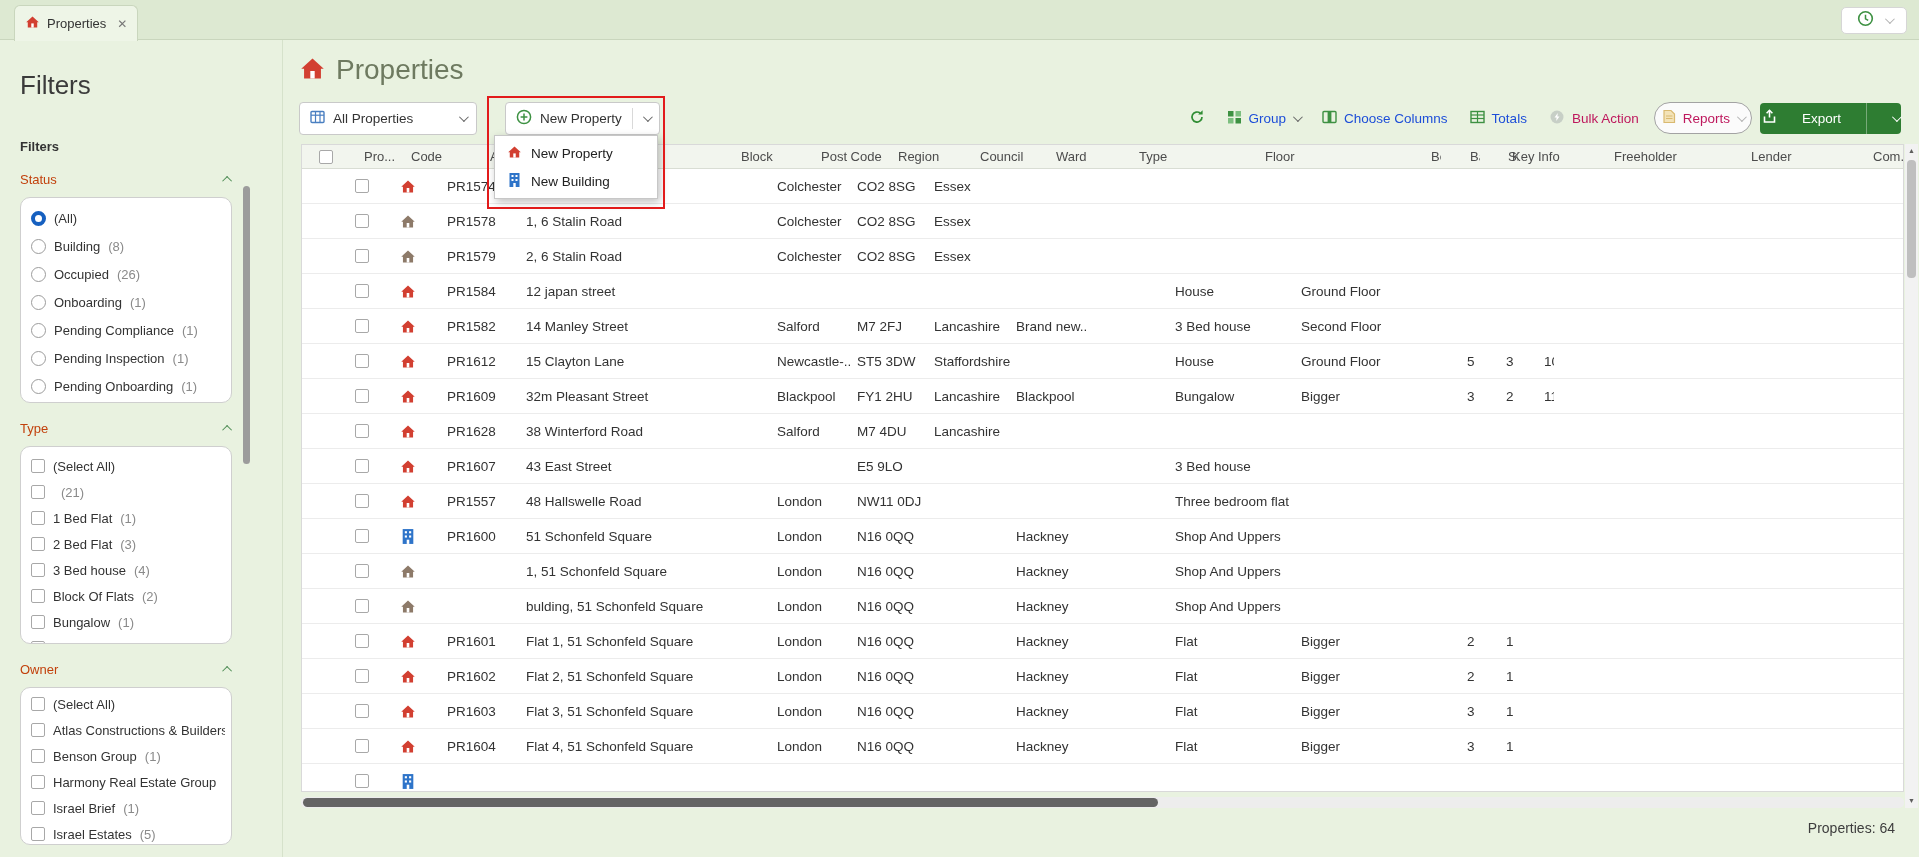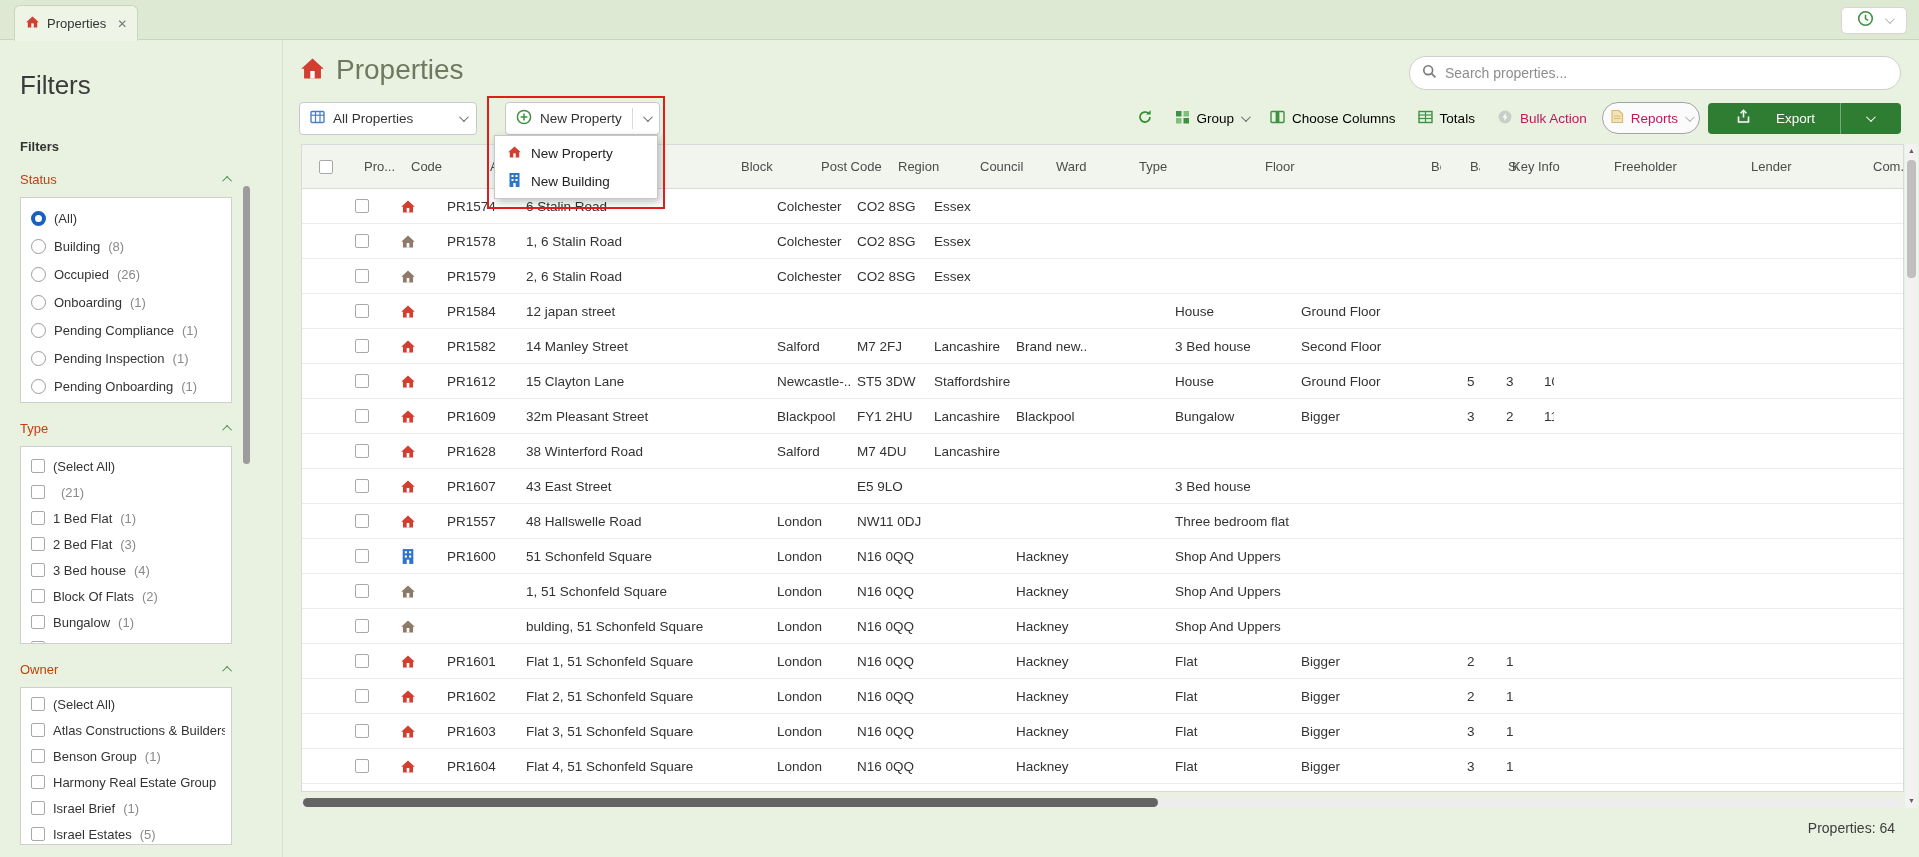--- a/index.html
+++ b/index.html
@@ -17,21 +17,21 @@
   .chev.down { transform:rotate(45deg) translateY(-2px); }
   .chev.up { transform:rotate(-135deg) translateY(-2px); border-color:#4f8d55; }
   .chev.white { border-color:#fff; }
   .chev.gray { border-color:#b3b3b3; }
 
   
   .sidebar { position:absolute; left:0; top:40px; width:282px; bottom:0; padding-left:20px; overflow:hidden; }
   .side-title { margin-top:30px; font-size:26px; color:#3b3b3b; }
   .side-label { margin-top:38px; font-size:13px; font-weight:bold; color:#333; }
   .sec-head { margin-top:18px; width:212px; display:flex; justify-content:space-between; align-items:center; font-size:13px; color:#c2410c; cursor:pointer; }
-  .side-box { margin-top:10px; width:212px; background:#fff; border:1px solid #cfcfcf; border-radius:0; padding:6px 6px 0 10px; overflow:hidden; }
+  .side-box { margin-top:10px; width:212px; background:#fff; border:1px solid #cfcfcf; border-radius:10px; padding:6px 6px 0 10px; overflow:hidden; }
   #status-list { height:206px; }
   #type-list { height:198px; }
   #owner-list { height:158px; padding-top:3px; }
   .opt { display:flex; align-items:center; gap:8px; height:28px; font-size:13px; white-space:nowrap; overflow:hidden; cursor:pointer; }
   #type-list .opt, #owner-list .opt { height:26px; }
   .opt .cnt { color:#8a8a8a; }
   .radio { width:15px; height:15px; border:1.5px solid #9b9b9b; border-radius:50%; background:#fff; flex:none; }
   .radio.sel { border:4.5px solid #1660c0; }
   .cb { width:14px; height:14px; border:1.5px solid #a8a8a8; border-radius:2px; background:#fff; flex:none; }
   .side-scrollthumb { position:absolute; left:243px; top:146px; width:7px; height:278px; background:#9c9c9c; border-radius:4px; cursor:pointer; }
@@ -46,30 +46,30 @@
 
   .toolbar { position:absolute; left:16px; top:61px; right:18px; height:34px; display:flex; align-items:center; }
   .select { width:178px; height:33px; background:#fff; border:1px solid #c9c9c9; border-radius:4px; display:flex; align-items:center; gap:8px; padding:0 10px; font-size:13.5px; cursor:pointer; }
   .select .chev { margin-left:auto; }
   .split-btn { margin-left:28px; height:33px; background:#fff; border:1px solid #c9c9c9; border-radius:4px; display:flex; align-items:center; font-size:13.5px; cursor:pointer; }
   .split-btn .main-part { display:flex; gap:8px; align-items:center; padding:0 10px; }
   .split-btn .sep { width:1px; height:21px; background:#d9d9d9; }
   .split-btn .chev-part { padding:0 9px 0 10px; display:flex; align-items:center; }
 
   .tb-right { margin-left:auto; display:flex; align-items:center; gap:8px; }
-  .tbtn { display:flex; align-items:center; gap:7px; font-size:13.5px; color:#000000; background:none; border:none; font-family:inherit; cursor:pointer; padding:6px 7px; }
+  .tbtn { display:flex; align-items:center; gap:7px; font-size:13.5px; color:#1d4ed8; background:none; border:none; font-family:inherit; cursor:pointer; padding:6px 7px; }
   .tbtn.disabled { color:#be185d; cursor:default; }
   .tbtn.outlined { border:1px solid #a3a3a3; border-radius:16px; background:#fbfbfb; }
-  .export-btn { display:flex; align-items:center; gap:25px; background:#2e7d32; color:#fff; border:none; border-radius:4px; height:31px; padding:0 28px; font-size:13.5px; font-family:inherit; cursor:pointer; }
+  .export-btn { display:flex; align-items:center; gap:25px; background:#2e7d32; color:#fff; border:none; border-radius:4px; height:31px; padding:0 2px; font-size:13.5px; font-family:inherit; cursor:pointer; }
   .export-btn .sep { width:1px; height:31px; background:rgba(255,255,255,.35); }
 
   
   .table-wrap { position:absolute; left:18px; top:104px; width:1603px; height:648px; background:#fff; border:1px solid #d9d9d9; overflow:hidden; }
   .grid-row { display:grid; grid-template-columns:48px 55px 79px 251px 80px 77px 82px 76px 83px 126px 119px 39px 38px 51px 102px 137px 122px 1fr; align-items:center; }
-  .thead-row { height:44px; background:#f2f5ee; border-bottom:1px solid #d9ddd4; }
+  .thead-row { height:24px; background:#f2f5ee; border-bottom:1px solid #d9ddd4; }
   .thead-row .cell { font-size:13px; color:#4c4c4c; }
   .trow { height:35px; border-bottom:1px solid #ececec; font-size:13.5px; background:#fff; cursor:pointer;padding-left:36px; }
   .cell { padding:0 6px; white-space:nowrap; overflow:hidden; }
   .cell.c-select { display:flex; justify-content:center; }
   .cell.c-icon { display:flex; justify-content:flex-start; padding-left:14px; }
   .cell.c-beds, .cell.c-baths, .cell.c-size { text-align:right; padding-right:10px;margin-left:47px; }
 
   
   .vscroll { position:absolute; right:1px; top:104px; width:13px; height:664px; background:#f2f2f2; }
   .vscroll .arr { position:absolute; left:0; width:13px; height:14px; font-size:7px; color:#5d5d5d; text-align:center; line-height:14px; cursor:pointer; }
@@ -237,27 +237,20 @@
 <div class="main">
 
   <div class="page-head">
     <span><svg width="27" height="25" viewBox="0 0 16 16">
           <path d="M8 1.6 L15.2 8.2 L13.4 8.2 L13.4 14.4 L2.6 14.4 L2.6 8.2 L0.8 8.2 Z" fill="#d23f31"></path>
           <rect x="6.6" y="9.6" width="2.8" height="4.8" fill="#fff"></rect>
         </svg></span>
     <span class="page-title">Properties</span>
   </div>
 
-  <div class="search">
-    <span><svg width="15" height="15" viewBox="0 0 15 15">
-          <circle cx="6.2" cy="6.2" r="4.4" fill="none" stroke="#777" stroke-width="1.6"></circle>
-          <line x1="9.6" y1="9.6" x2="13.4" y2="13.4" stroke="#777" stroke-width="1.6"></line>
-        </svg></span>
-    <input placeholder="Search properties..." style="">
-  </div>
 
   <div class="toolbar">
     <div class="select">
       <span><svg width="15" height="14" viewBox="0 0 15 14">
             <rect x="1" y="1.5" width="13" height="11" rx="1" fill="none" stroke="#4a7fc1" stroke-width="1.4"></rect>
             <line x1="1" y1="5.2" x2="14" y2="5.2" stroke="#4a7fc1" stroke-width="1.2"></line>
             <line x1="5.5" y1="1.5" x2="5.5" y2="12.5" stroke="#4a7fc1" stroke-width="1.2"></line>
             <line x1="10" y1="1.5" x2="10" y2="12.5" stroke="#4a7fc1" stroke-width="1.2"></line>
           </svg></span>
       <span>All Properties</span>

